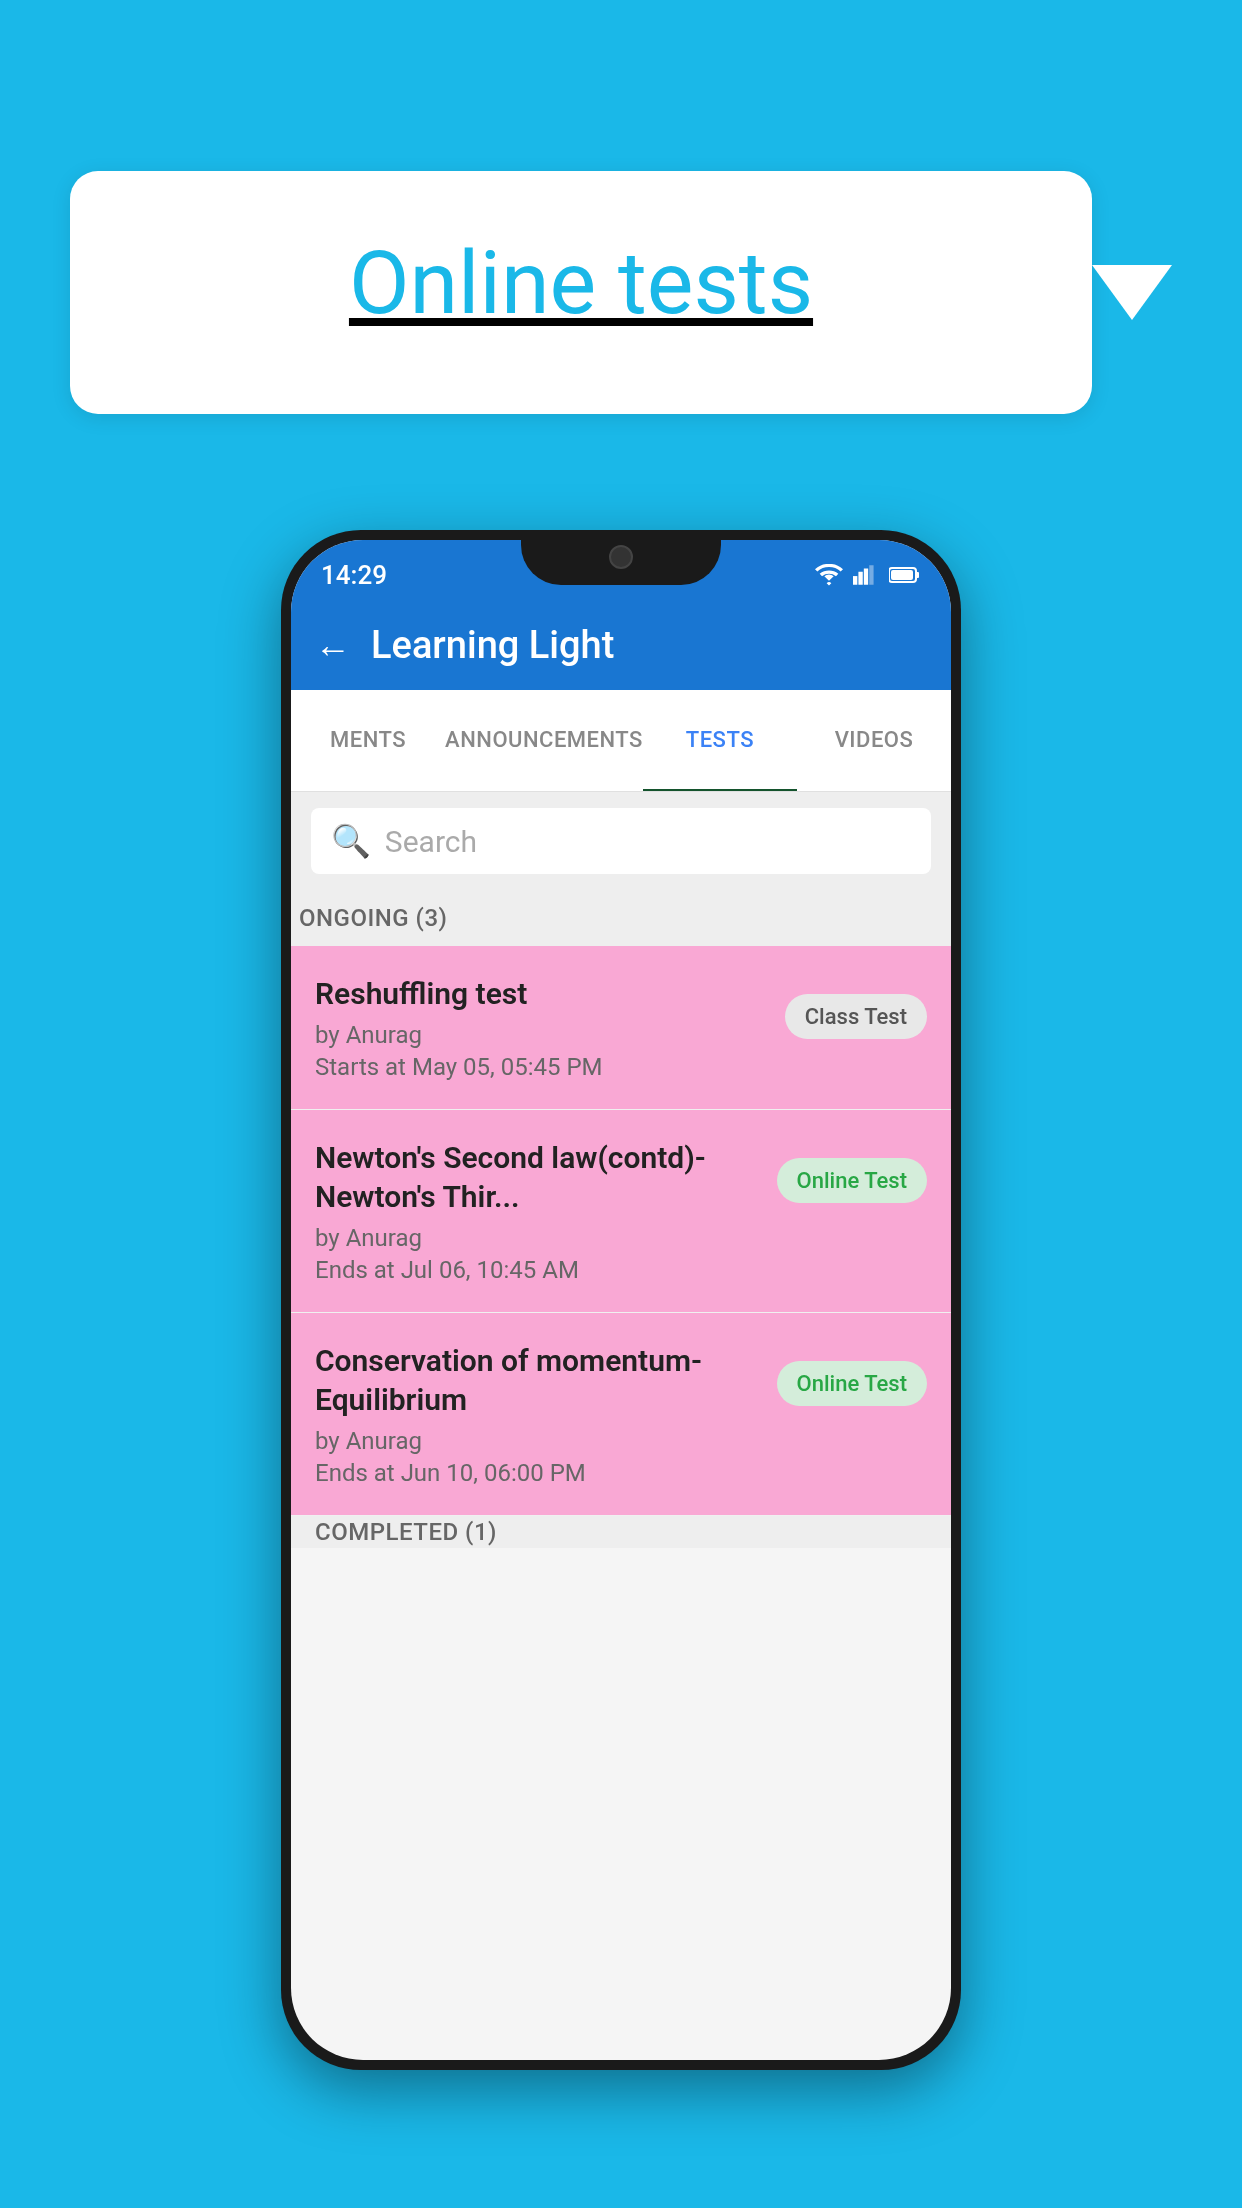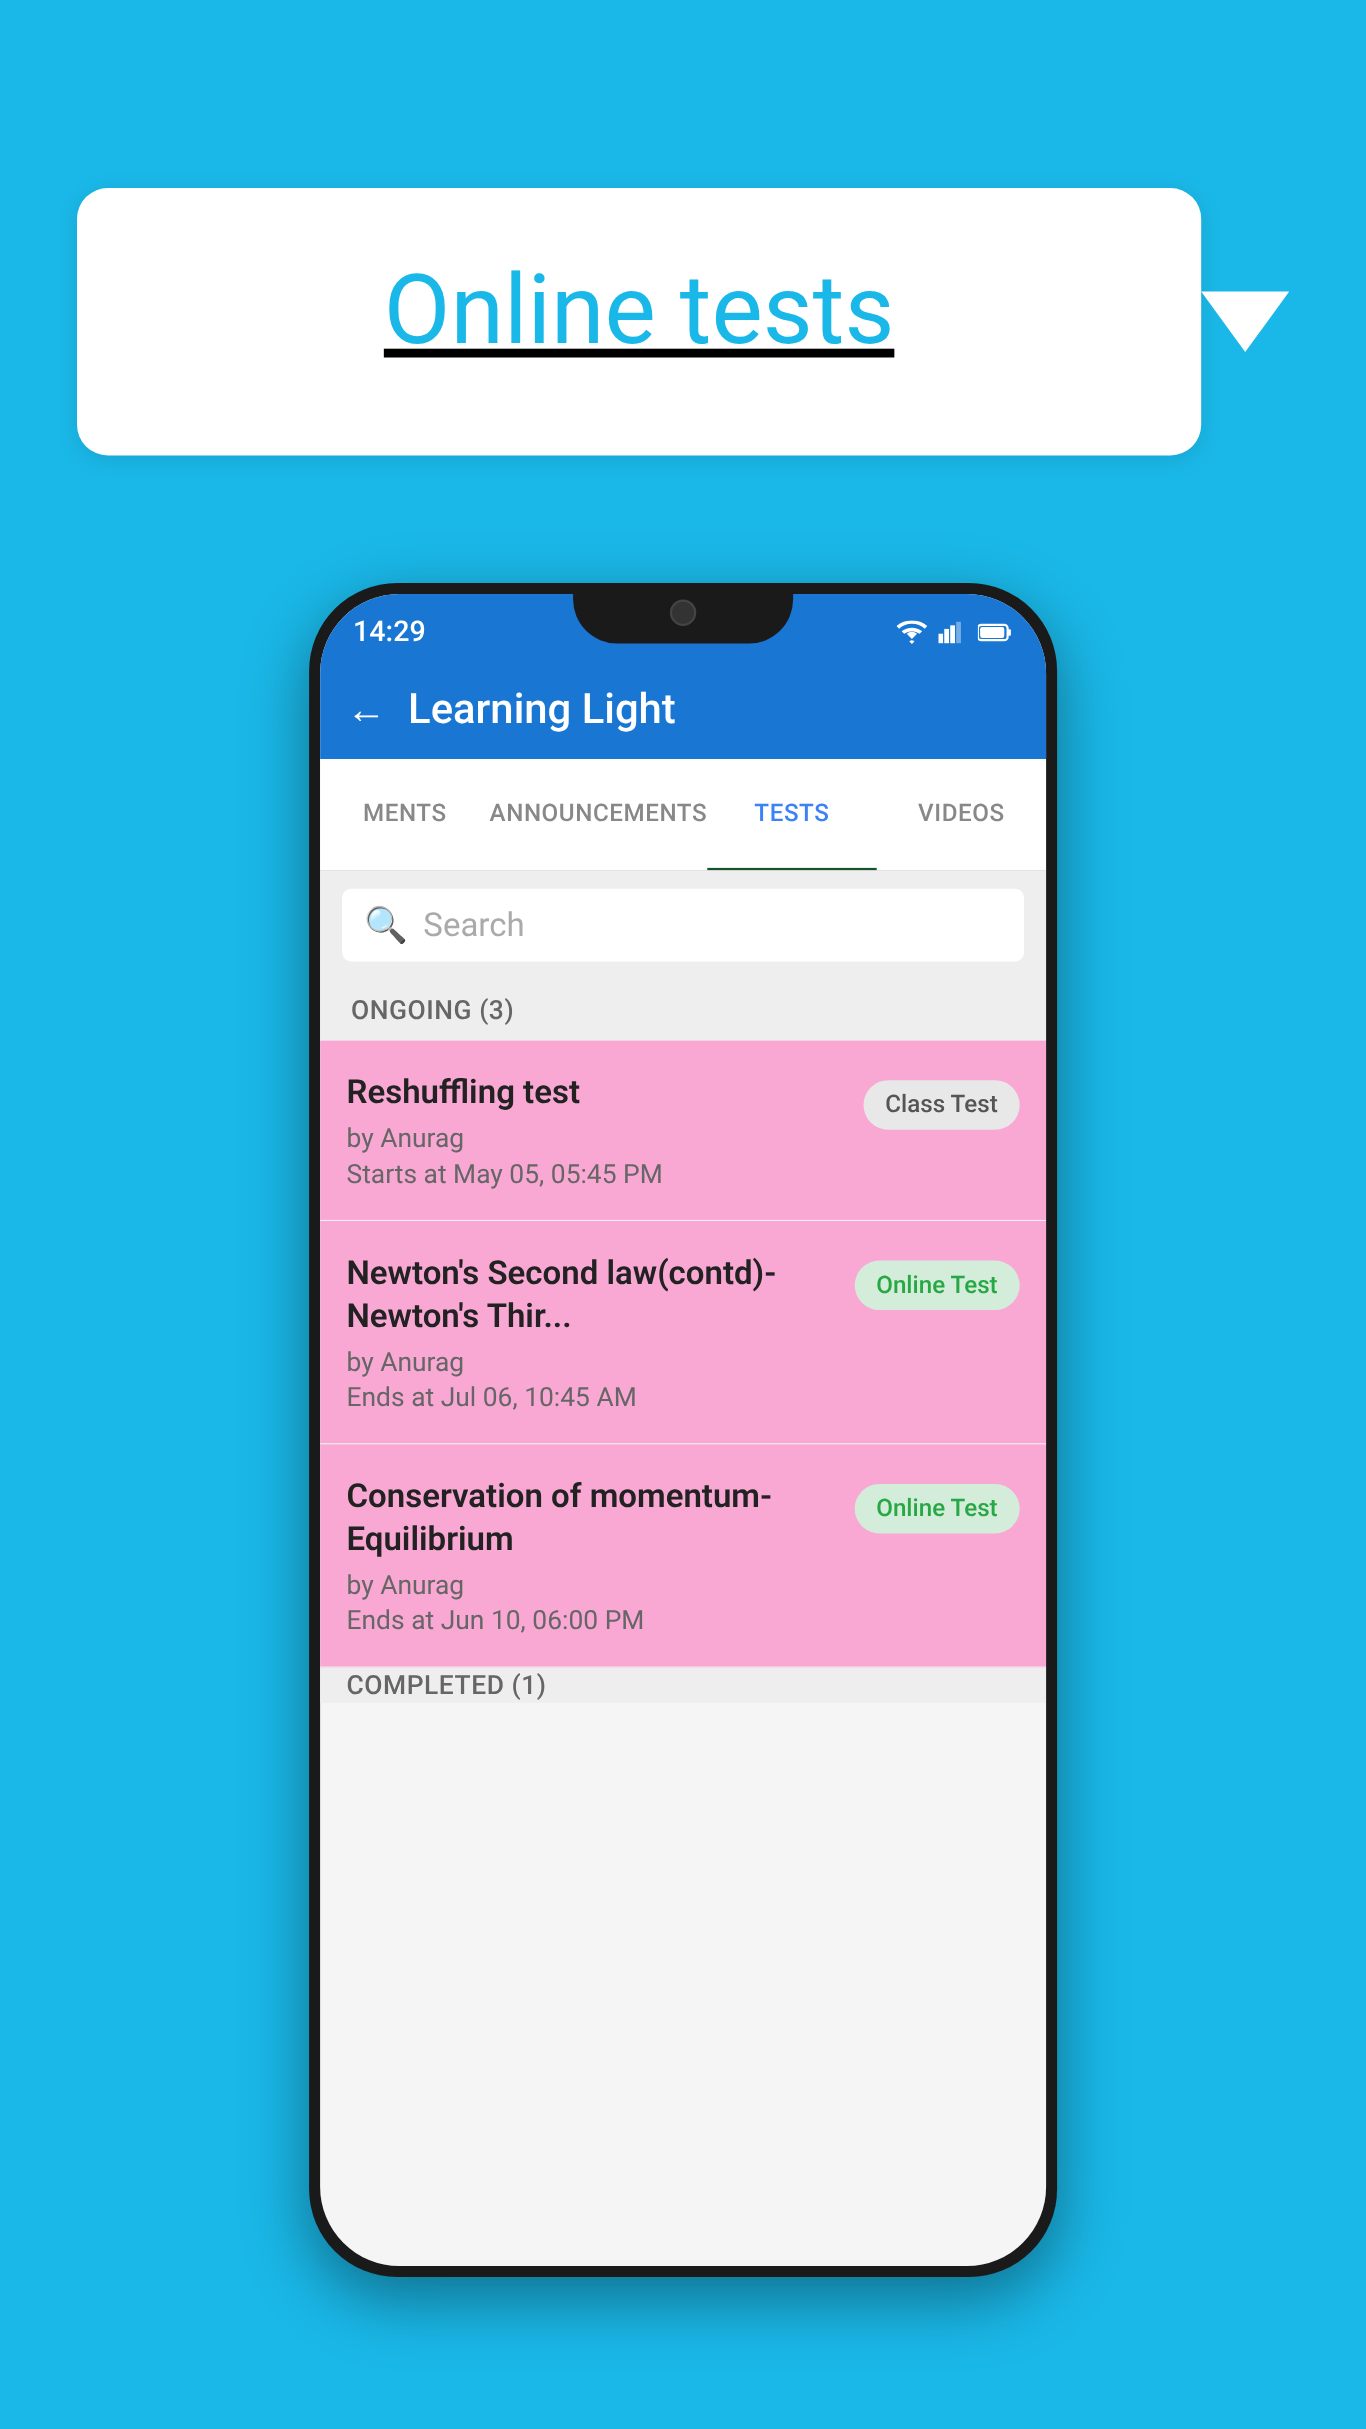--- a/index.html
+++ b/index.html
@@ -210,21 +210,21 @@
     }
 
     .search-placeholder {
       color: #aaa;
       font-size: 30px;
     }
 
     
     .section-header {
       background: #eeeeee;
-      padding: 14px 28px;
+      padding: 14px 8px;
       font-size: 24px;
       color: #666;
       font-weight: 500;
       letter-spacing: 0.5px;
     }
 
     
     .test-list {
       background: #f9a8d4;
       overflow: hidden;
@@ -262,21 +262,21 @@
       color: #666;
     }
 
     .test-badge {
       padding: 10px 20px;
       border-radius: 30px;
       font-size: 22px;
       font-weight: 500;
       white-space: nowrap;
       flex-shrink: 0;
-      margin-top: 8px;
+      margin-top: 20px;
     }
 
     .badge-class {
       background: #e8e8e8;
       color: #555;
     }
 
     .badge-online {
       background: #d4edda;
       color: #28a745;

